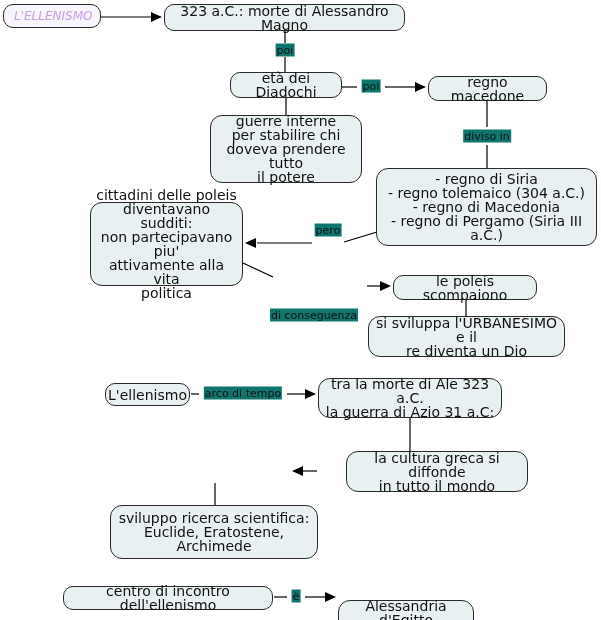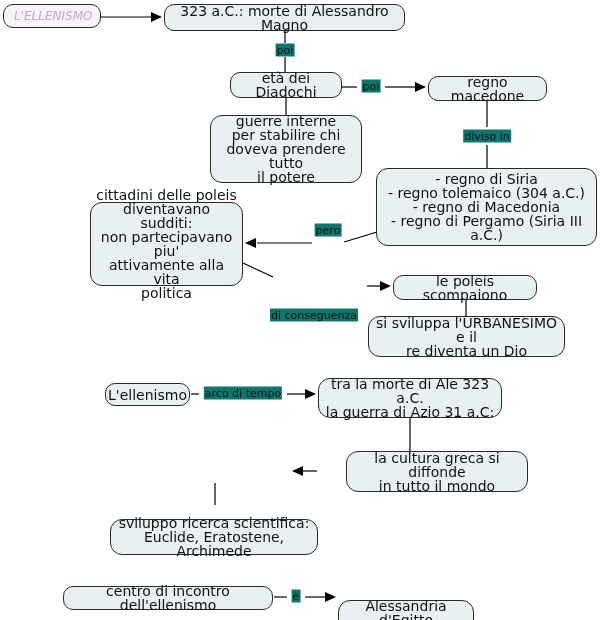--- a/index.html
+++ b/index.html
@@ -109,21 +109,21 @@
 
   <div class="node" style="left:105px;top:383px;width:85px;height:23px;">L'ellenismo</div>
 
   <div class="node big" style="left:318px;top:378px;width:184px;height:40px;">tra la morte di Ale 323 a.C.
 la guerra di Azio 31 a.C:</div>
 
   <div class="node big" style="left:318px;top:451px;width:182px;height:41px;margin-left:28px;">la cultura greca si diffonde
 in tutto il mondo</div>
 
 
-  <div class="node big" style="left:110px;top:519px;width:208px;height:36px;text-align:center;">sviluppo ricerca scientifica:
+  <div class="node big" style="left:110px;top:505px;width:208px;height:54px;text-align:center;">sviluppo ricerca scientifica:
 Euclide, Eratostene, Archimede</div>
 
   <div class="node" style="left:63px;top:586px;width:210px;height:24px;">centro di incontro dell'ellenismo</div>
 
   <div class="node big" style="left:338px;top:600px;width:136px;height:40px;">Alessandria d'Egitto
 ( biblioteca )</div>
 
   <span class="link-label" style="left:285px;top:50px;">poi</span>
   <span class="link-label" style="left:371px;top:86px;">poi</span>
   <span class="link-label" style="left:487px;top:136px;">diviso in</span>

